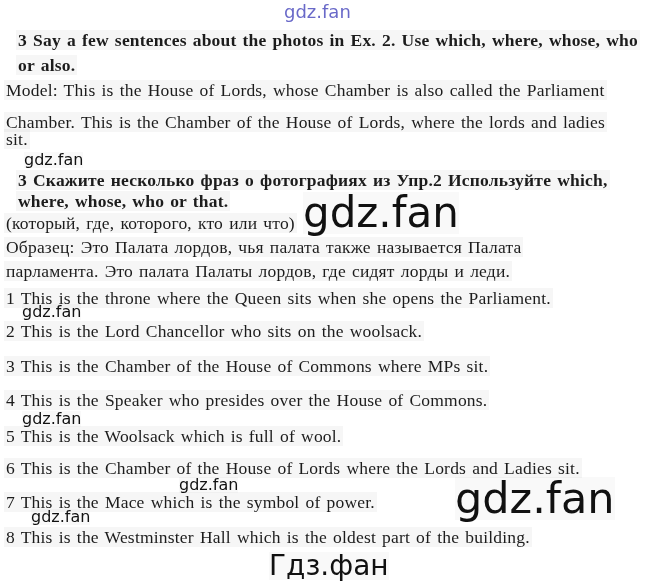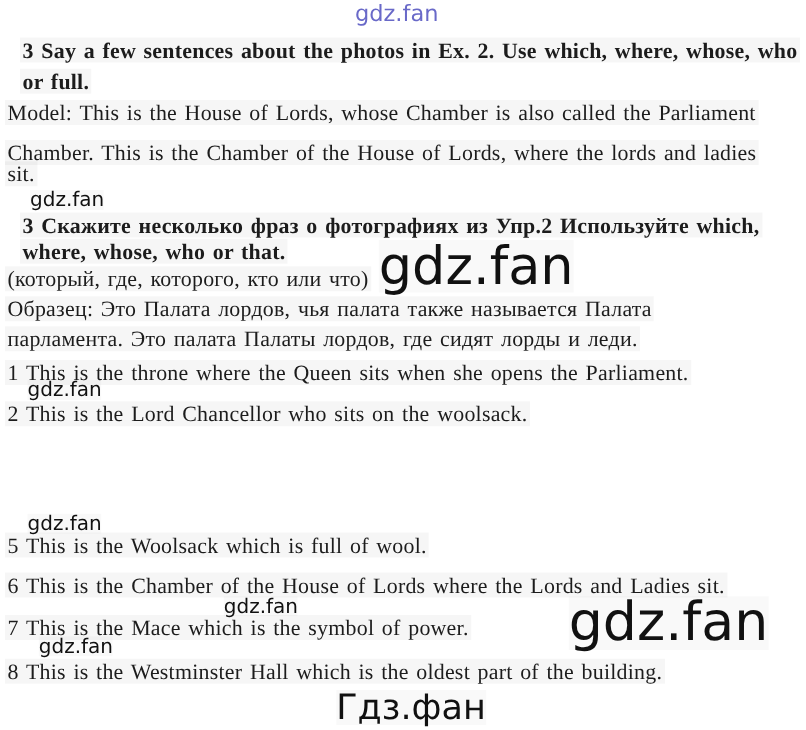--- a/index.html
+++ b/index.html
@@ -56,21 +56,21 @@
   .answer-text { display: inline; }
 </style>
 </head>
 <body>
 
 <div class="page">
 
   <div class="wm wm-top">gdz.fan</div>
 
   <div class="line bold" style="top:30px">3 Say a few sentences about the photos in Ex. 2. Use which, where, whose, who</div>
-  <div class="line bold" style="top:55px">or full.</div>
+  <div class="line bold" style="top:55px">or also.</div>
 
   <div class="line" style="top:80px">Model: This is the House of Lords, whose Chamber is also called the Parliament</div>
   <div class="line" style="top:112px">Chamber. This is the Chamber of the House of Lords, where the lords and ladies</div>
   <div class="line" style="top:129px">sit.</div>
 
   <div class="wm wm-small wm-s1">gdz.fan</div>
 
   <div class="line bold" style="top:170px">3 Скажите несколько фраз о фотографиях из Упр.2 Используйте which,</div>
   <div class="line bold" style="top:191px">where, whose, who or that.</div>
 
@@ -80,21 +80,23 @@
   <div class="line" style="top:261px">парламента. Это палата Палаты лордов, где сидят лорды и леди.</div>
 
   <div class="wm wm-large wm-center">gdz.fan</div>
 
   <div class="line" style="top:288px"><span class="answer-num">1</span> <span class="answer-text">This is the throne where the Queen sits when she opens the Parliament.</span></div>
 
   <div class="wm wm-small wm-s2">gdz.fan</div>
 
   <div class="line" style="top:321px"><span class="answer-num">2</span> <span class="answer-text">This is the Lord Chancellor who sits on the woolsack.</span></div>
 
+  <div class="line" style="top:356px"><span class="answer-num">3</span> <span class="answer-text">This is the Chamber of the House of Commons where MPs sit.</span></div>
 
+  <div class="line" style="top:390px"><span class="answer-num">4</span> <span class="answer-text">This is the Speaker who presides over the House of Commons.</span></div>
 
   <div class="wm wm-small wm-s3">gdz.fan</div>
 
   <div class="line" style="top:426px"><span class="answer-num">5</span> <span class="answer-text">This is the Woolsack which is full of wool.</span></div>
 
   <div class="line" style="top:458px"><span class="answer-num">6</span> <span class="answer-text">This is the Chamber of the House of Lords where the Lords and Ladies sit.</span></div>
 
   <div class="wm wm-small wm-s4">gdz.fan</div>
 
   <div class="line" style="top:492px"><span class="answer-num">7</span> <span class="answer-text">This is the Mace which is the symbol of power.</span></div>

